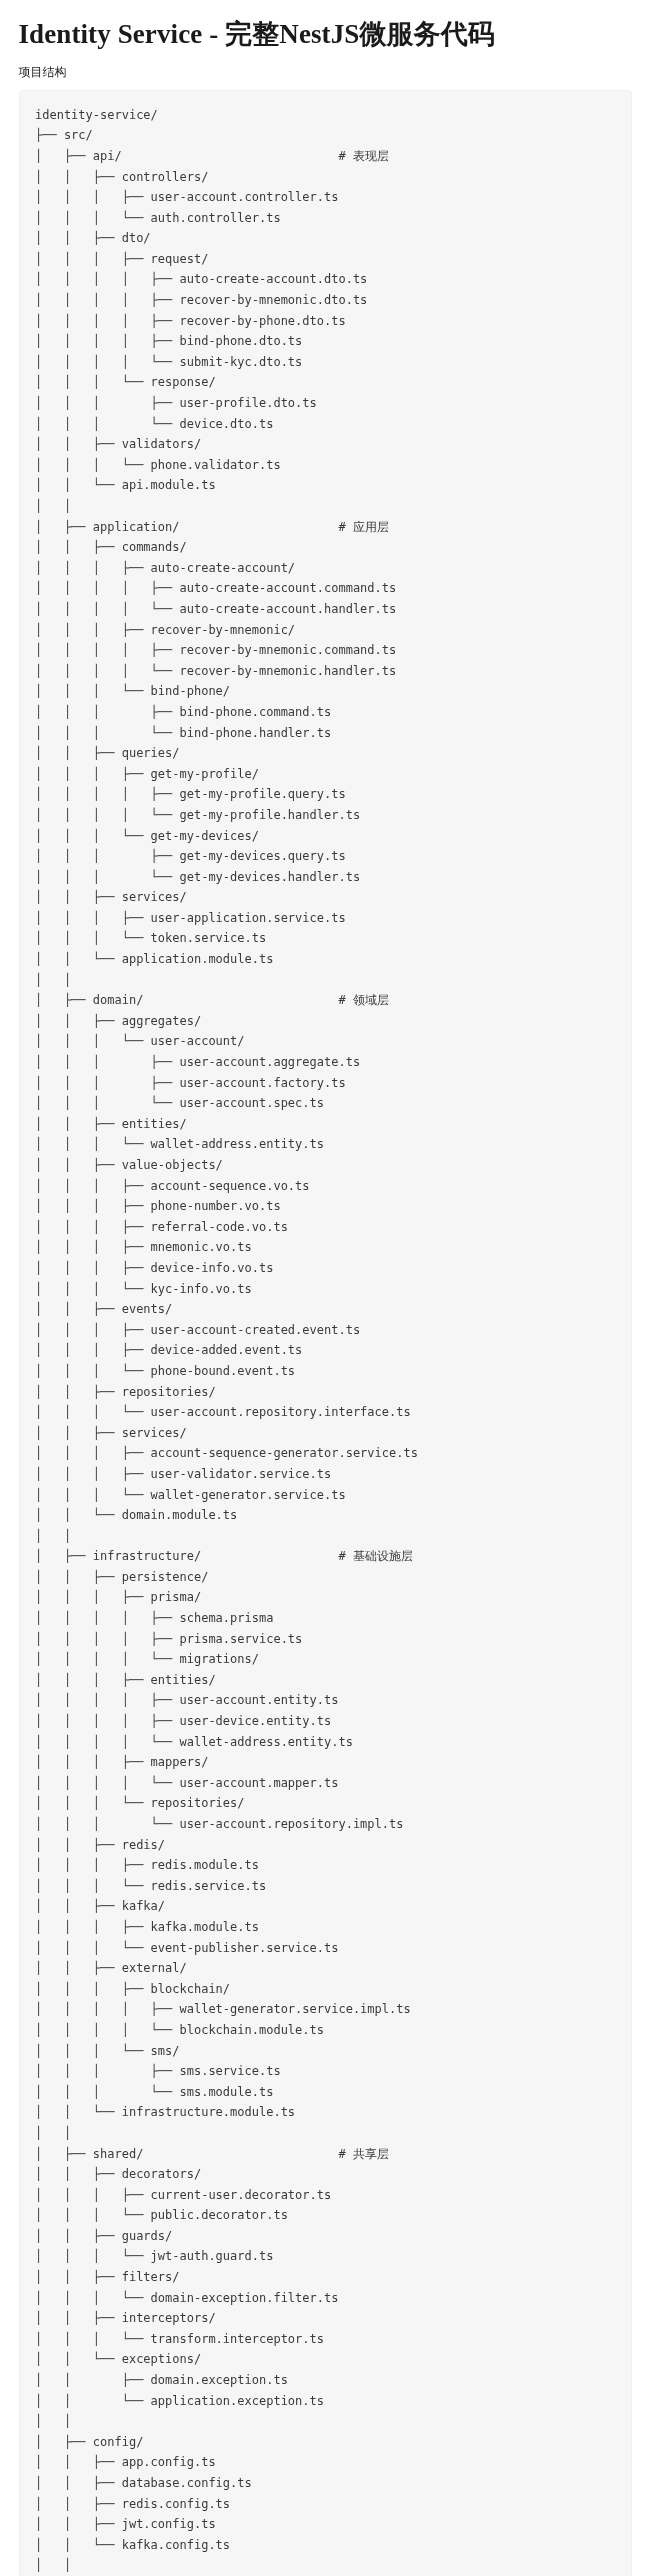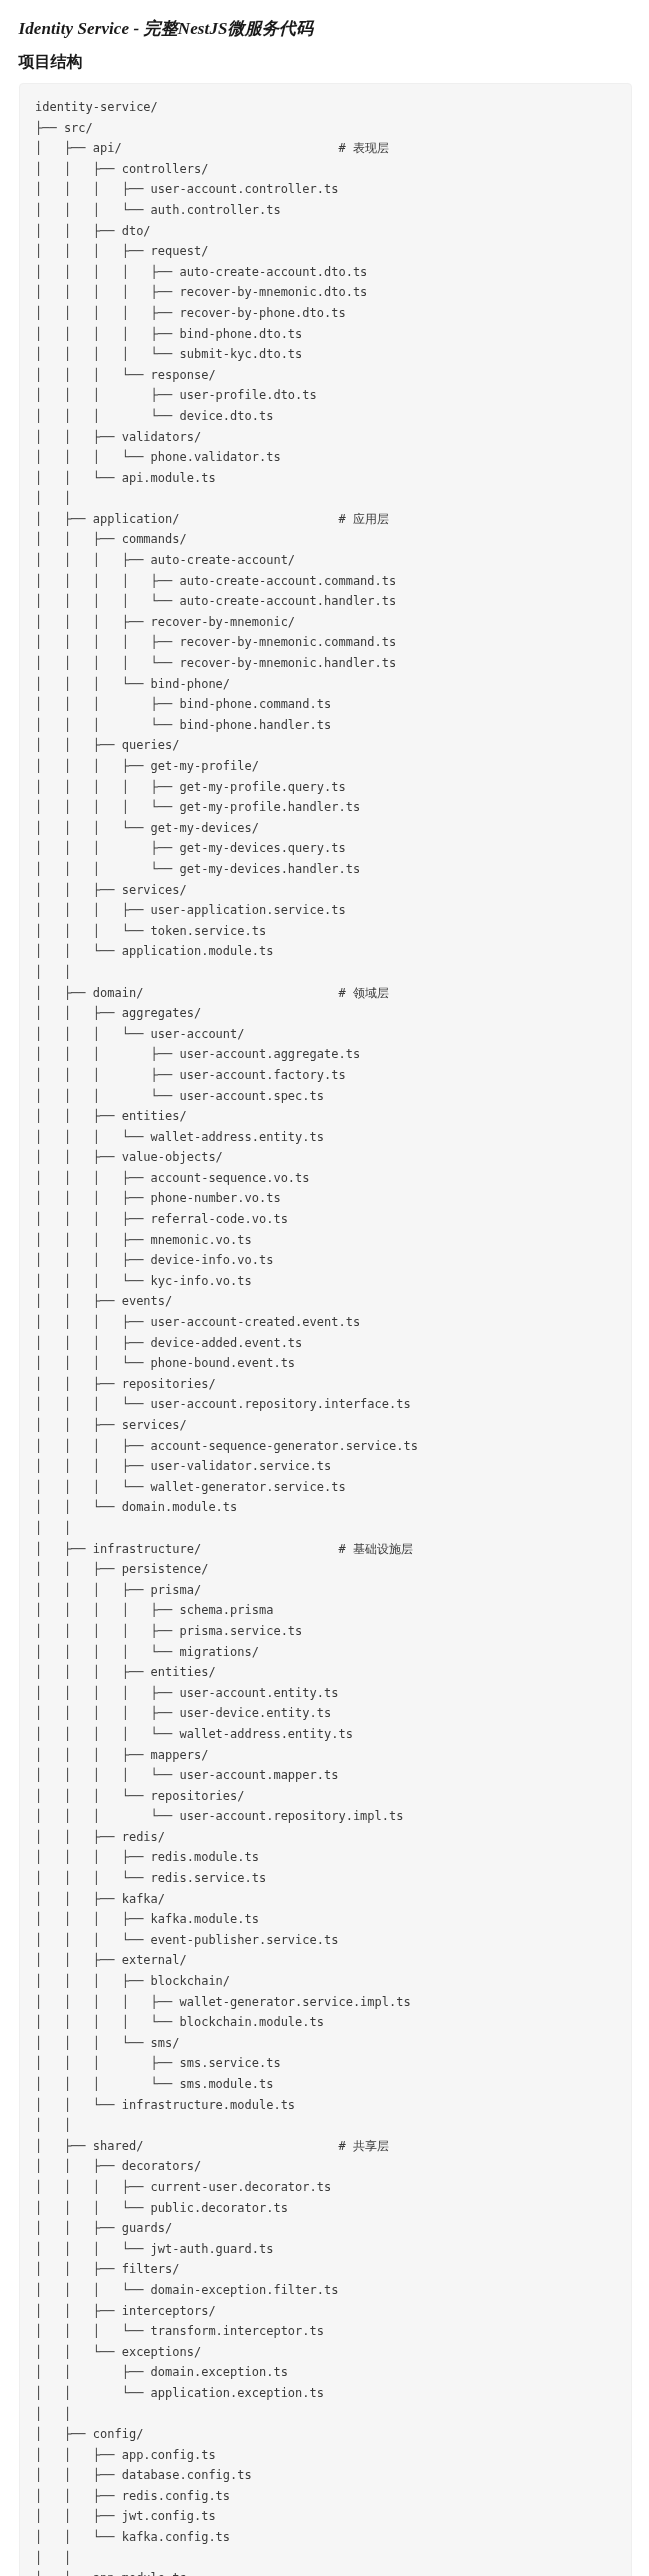--- a/index.html
+++ b/index.html
@@ -4,32 +4,31 @@
 <style>
   * { box-sizing: border-box; }
   html, body { margin: 0; padding: 0; background: #ffffff; }
   body {
     width: 649px;
     font-family: "Liberation Serif", "DejaVu Serif", serif;
     color: #1a1a1a;
   }
   .page { padding: 17.5px 17.5px 9.3px 18.5px; }
   h1.page-title {
-    font-size: 17px;
+    font-size: 27px;
     line-height: 1.25;
     margin: 0 0 13.4px 0;
     font-weight: 700;
     letter-spacing: 0.1px;
-    font-style: italic;
   }
   h2.section-heading {
-    font-size: 16px;
+    font-size: 12px;
     line-height: 1.2;
     margin: 0 0 11.3px 0;
-    font-weight: 700;
+    font-weight: 400;
   }
   pre.code-block {
     margin: 0;
     background: #f6f6f6;
     border: 0.5px solid #efefef;
     border-radius: 4.1px;
     padding: 13.4px 12.4px 13.4px 15.5px;
     font-family: "DejaVu Sans Mono", "Liberation Mono", monospace;
     font-size: 12px;
     line-height: 20.6px;

